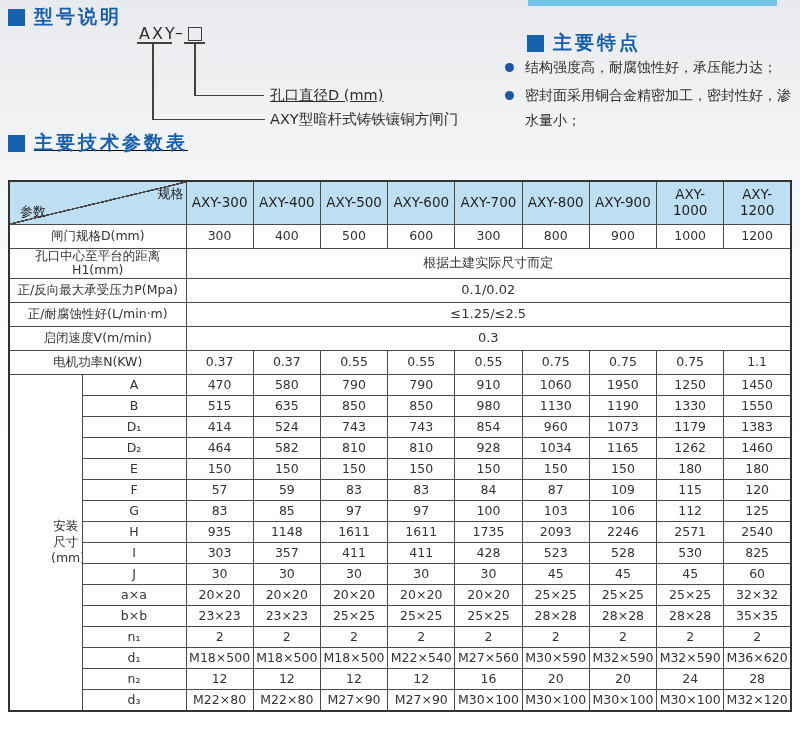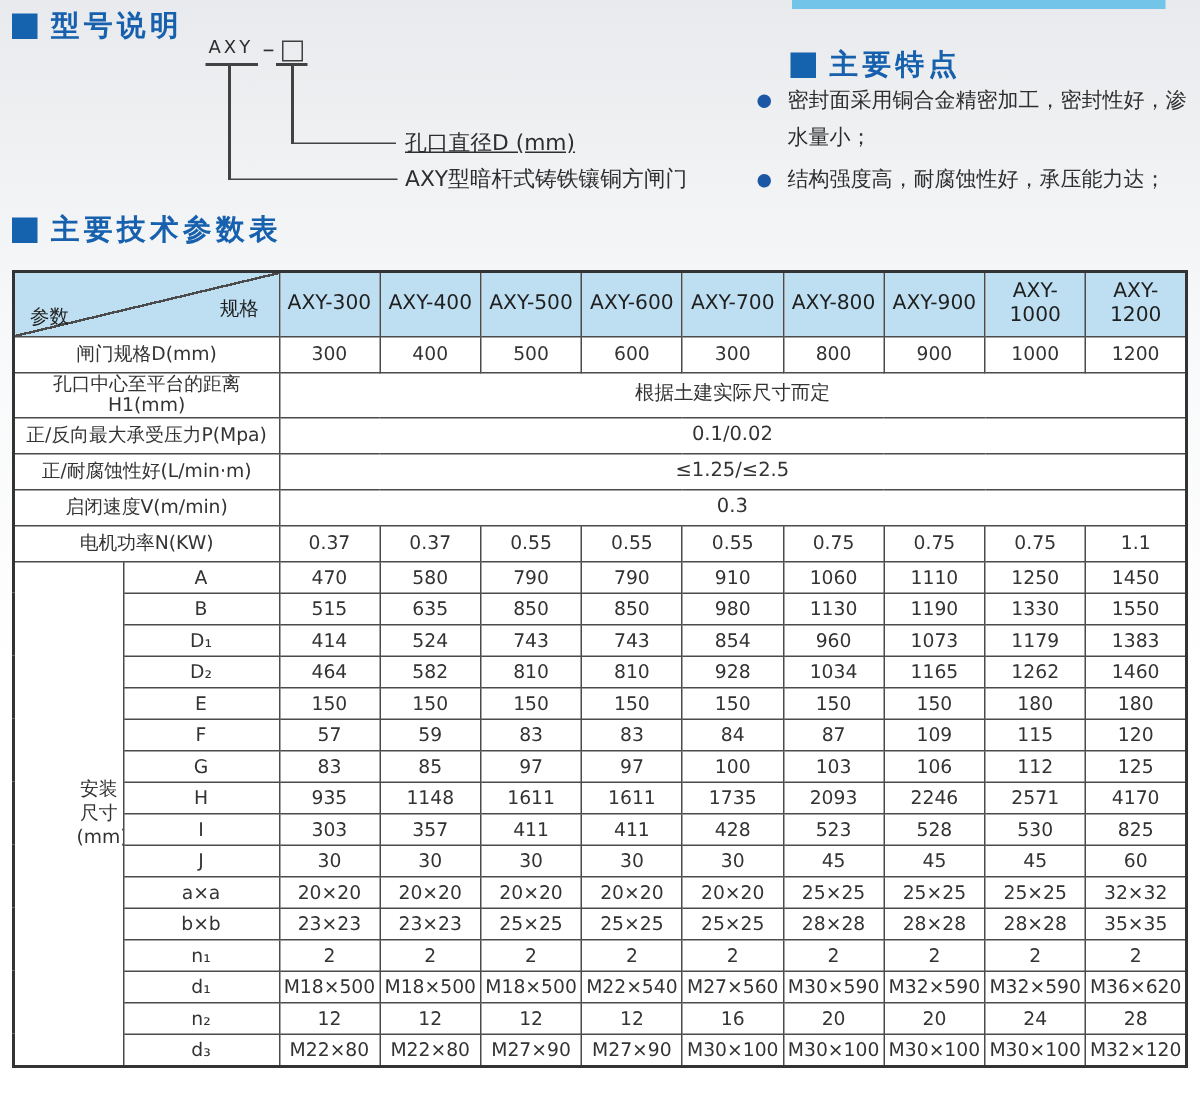--- a/index.html
+++ b/index.html
@@ -16,26 +16,26 @@
     position:relative;width:800px;height:730px;overflow:hidden;
     background:linear-gradient(180deg,#e8eaed 0%,#eef0f2 12%,#f8f9fa 32%,#ffffff 62%);
     font-family:"DejaVu Sans","Liberation Sans",sans-serif;
   }
   .top-bar{position:absolute;left:528px;top:0;width:249px;height:6px;background:var(--bar-blue);}
   
   .section-heading{position:absolute;display:flex;align-items:center;gap:9px;margin:0;}
   .heading-square{width:17px;height:17px;background:var(--square-blue);flex:0 0 auto;}
   .heading-title{font-size:19px;font-weight:bold;color:var(--accent-blue);letter-spacing:3px;white-space:nowrap;}
   #model-heading{left:8px;top:4px;}
-  #table-heading{left:8px;top:140px;}
+  #table-heading{left:8px;top:130px;text-decoration:underline;}
   #features-heading{left:505px;top:30px;margin-left:22px;}
   
   .dg{position:absolute;color:var(--text-dark);}
   .dg-line{position:absolute;background:#424242;}
-  #dg-code{left:139px;top:24px;font-size:12px;letter-spacing:2px;}
+  #dg-code{left:139px;top:24px;font-size:16px;letter-spacing:2px;}
   #dg-dash{left:175px;top:23px;font-size:16px;}
   #dg-box{position:absolute;left:188px;top:27px;width:12px;height:12px;border:1.5px solid #3f3f3f;background:transparent;}
   #dg-ul-a{left:137px;top:42px;width:35px;height:1.5px;}
   #dg-ul-b{left:184px;top:42px;width:21px;height:1.5px;}
   #dg-v1{left:152px;top:44px;width:1.5px;height:76px;}
   #dg-h1{left:152px;top:118.5px;width:113px;height:1.5px;}
   #dg-v2{left:194px;top:44px;width:1.5px;height:52px;}
   #dg-h2{left:194px;top:94.5px;width:70px;height:1.5px;}
   #dg-callout-1{left:270px;top:86px;font-size:14.5px;text-decoration:underline;}
   #dg-callout-2{left:270px;top:110px;font-size:14.5px;text-align:right;}
@@ -60,21 +60,21 @@
   td.group-label{font-size:12.5px;line-height:1.3;padding-left:41px;}
   td.cell-val{font-size:12.5px;}
   th.corner{
     position:relative;
     background-image:linear-gradient(to bottom right,
       transparent calc(50% - 0.8px),
       var(--line) calc(50% - 0.8px),
       var(--line) calc(50% + 0.8px),
       transparent calc(50% + 0.8px));
   }
-  .corner-top{position:absolute;top:5px;right:13px;font-size:13px;margin-top:13px;}
+  .corner-top{position:absolute;top:5px;right:2px;font-size:13px;}
   .corner-bottom{position:absolute;bottom:4px;left:10px;font-size:13px;}
 </style>
 </head>
 <body>
 
 <div class="page">
 
   <div class="top-bar"></div>
 
   <h2 class="section-heading" id="model-heading">
@@ -92,22 +92,22 @@
   <span class="dg-line" id="dg-v2"></span>
   <span class="dg-line" id="dg-h2"></span>
   <span class="dg" id="dg-callout-1">孔口直径D (mm)</span>
   <span class="dg" id="dg-callout-2">AXY型暗杆式铸铁镶铜方闸门</span>
 
   <h2 class="section-heading" id="features-heading">
     <span class="heading-square"></span>
     <span class="heading-title">主要特点</span>
   </h2>
   <ul class="features-list" id="features-list">
+      <li><span class="feature-dot"></span>结构强度高，耐腐蚀性好，承压能力达；</li>
       <li><span class="feature-dot"></span>密封面采用铜合金精密加工，密封性好，渗水量小；</li>
-      <li><span class="feature-dot"></span>结构强度高，耐腐蚀性好，承压能力达；</li>
     </ul>
 
   <h2 class="section-heading" id="table-heading">
     <span class="heading-square"></span>
     <span class="heading-title">主要技术参数表</span>
   </h2>
 
   <table class="params-table" id="params-table">
     <colgroup>
       <col style="width:73px">
@@ -185,21 +185,21 @@
             <div>安装尺寸</div>
             <div>(mm)</div>
           </td>
           <td class="row-label">A</td>
           <td class="cell-val">470</td>
           <td class="cell-val">580</td>
           <td class="cell-val">790</td>
           <td class="cell-val">790</td>
           <td class="cell-val">910</td>
           <td class="cell-val">1060</td>
-          <td class="cell-val">1110</td>
+          <td class="cell-val">1950</td>
           <td class="cell-val">1250</td>
           <td class="cell-val">1450</td>
         </tr>
         <tr class="install">
           <td class="row-label">B</td>
           <td class="cell-val">515</td>
           <td class="cell-val">635</td>
           <td class="cell-val">850</td>
           <td class="cell-val">850</td>
           <td class="cell-val">980</td>
@@ -271,21 +271,21 @@
         <tr class="install">
           <td class="row-label">H</td>
           <td class="cell-val">935</td>
           <td class="cell-val">1148</td>
           <td class="cell-val">1611</td>
           <td class="cell-val">1611</td>
           <td class="cell-val">1735</td>
           <td class="cell-val">2093</td>
           <td class="cell-val">2246</td>
           <td class="cell-val">2571</td>
-          <td class="cell-val">4170</td>
+          <td class="cell-val">2540</td>
         </tr>
         <tr class="install">
           <td class="row-label">I</td>
           <td class="cell-val">303</td>
           <td class="cell-val">357</td>
           <td class="cell-val">411</td>
           <td class="cell-val">411</td>
           <td class="cell-val">428</td>
           <td class="cell-val">523</td>
           <td class="cell-val">528</td>

